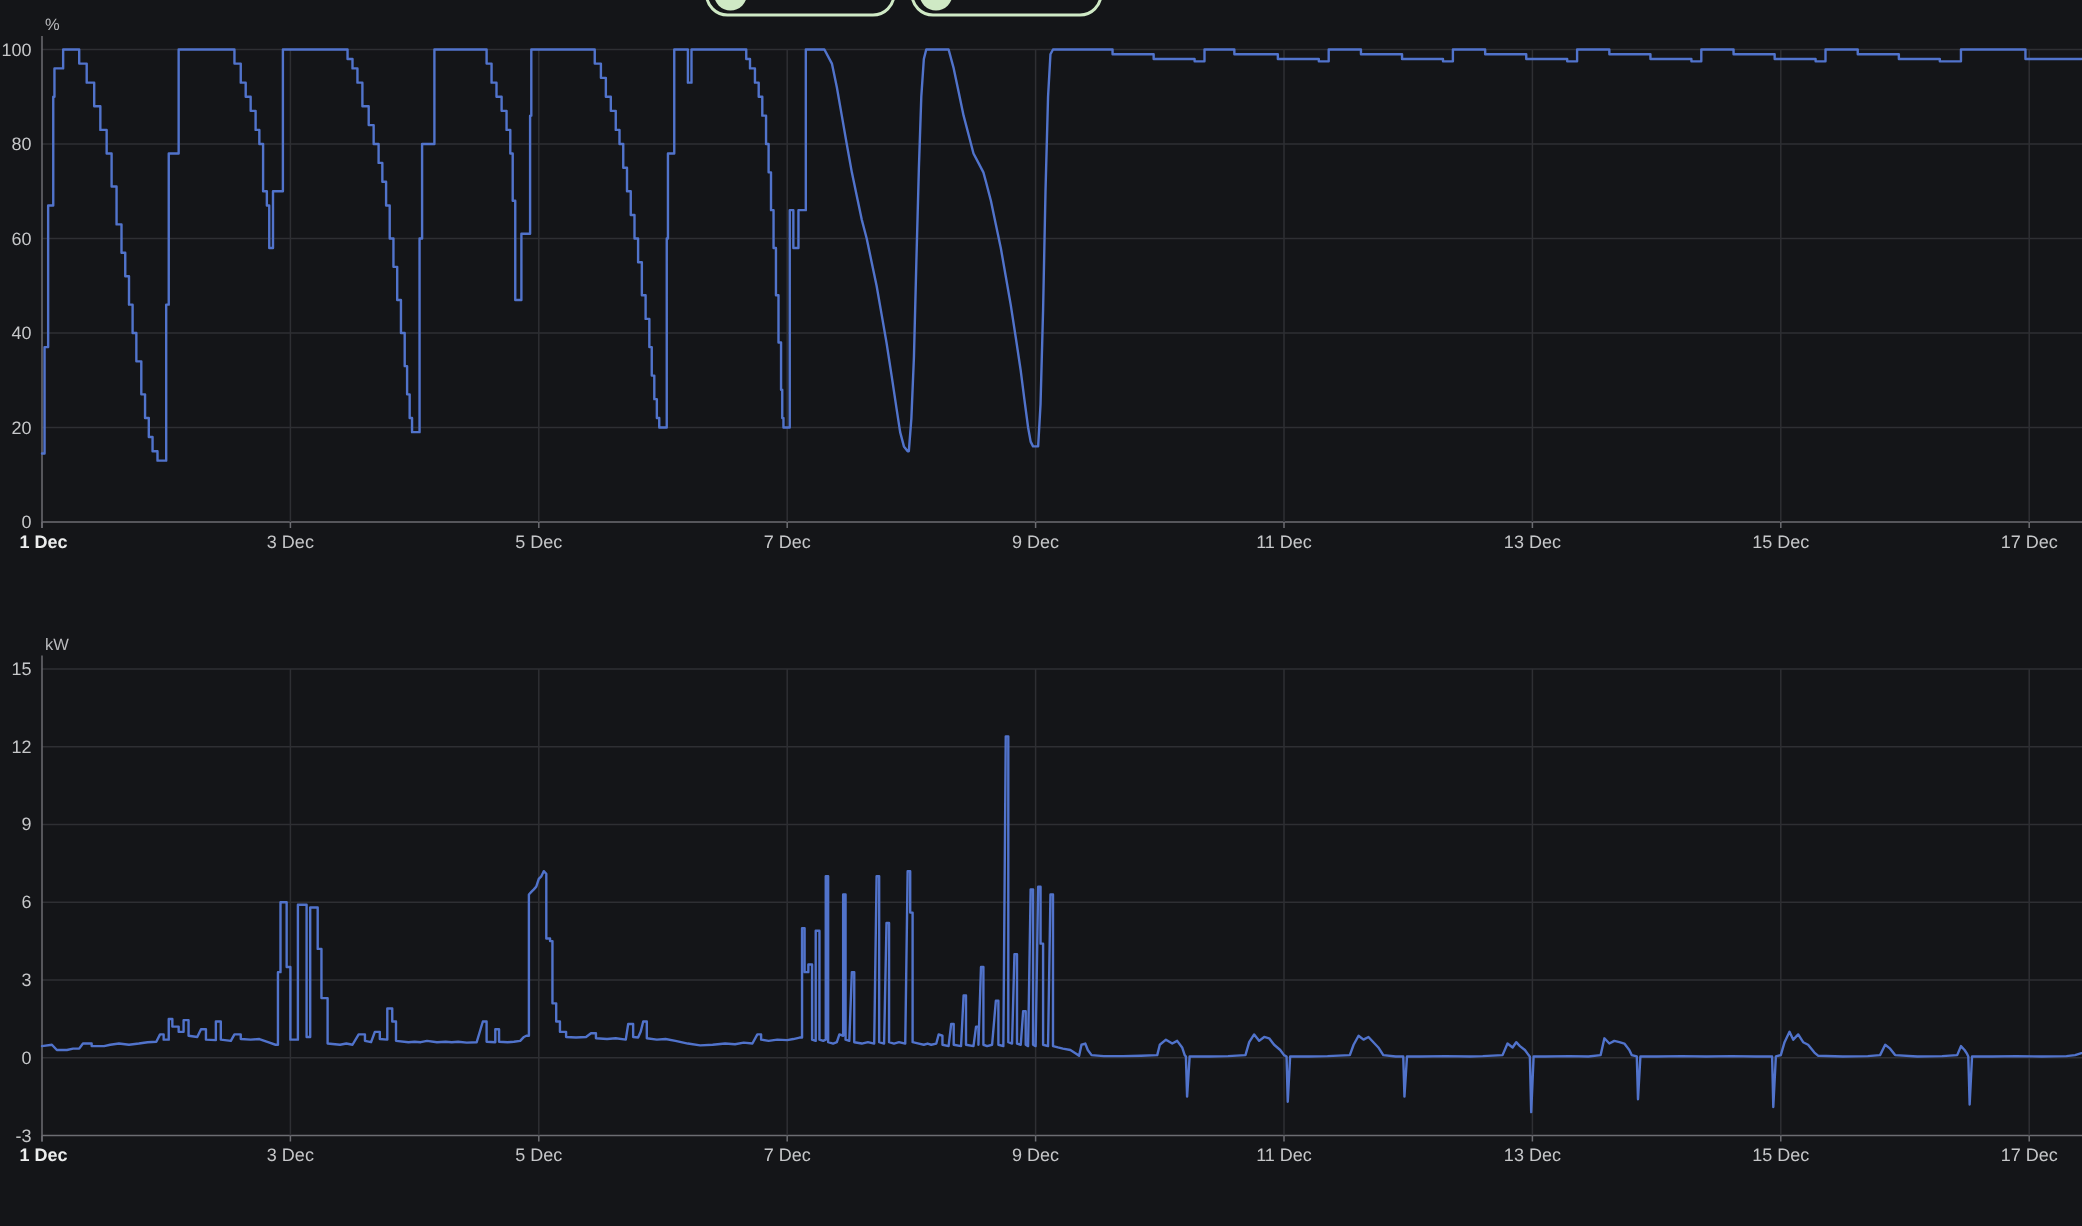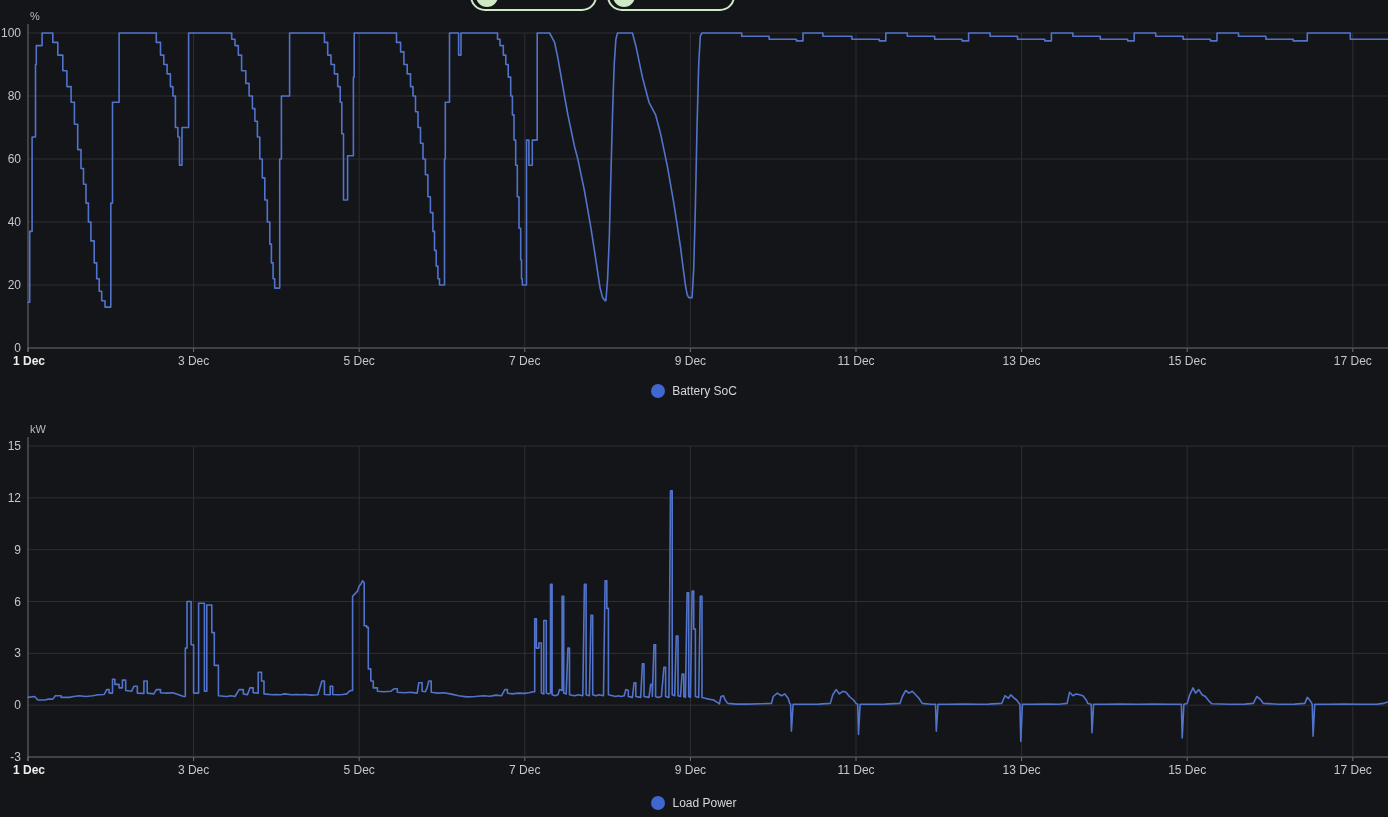--- a/index.html
+++ b/index.html
@@ -94,24 +94,20 @@
       <line x1="1187.2" y1="33" x2="1187.2" y2="348" class="grid"></line>
       <line x1="1187.2" y1="348" x2="1187.2" y2="352" class="tick"></line>
       <text x="1187.2" y="365" text-anchor="middle" class="lab">15 Dec</text>
       <line x1="1352.8" y1="33" x2="1352.8" y2="348" class="grid"></line>
       <line x1="1352.8" y1="348" x2="1352.8" y2="352" class="tick"></line>
       <text x="1352.8" y="365" text-anchor="middle" class="lab">17 Dec</text>
       <line x1="28" y1="24" x2="28" y2="352" class="axis"></line>
       <text x="30" y="20" text-anchor="start" class="unit">%</text>
       <path d="M28.0 302.3L29.7 302.3L29.7 231.4L32.1 231.4L32.1 137.0L35.5 137.0L35.5 64.5L36.3 64.5L36.3 45.6L42.1 45.6L42.1 33.0L50.4 33.0L52.8 33.0L52.8 42.4L57.8 42.4L57.8 55.1L62.8 55.1L62.8 70.8L66.9 70.8L66.9 86.6L71.1 86.6L71.1 102.3L74.4 102.3L74.4 124.3L77.7 124.3L77.7 149.6L81.0 149.6L81.0 168.5L83.5 168.5L83.5 184.2L86.0 184.2L86.0 203.1L88.4 203.1L88.4 222.0L90.9 222.0L90.9 240.9L94.2 240.9L94.2 262.9L96.7 262.9L96.7 278.7L99.2 278.7L99.2 291.3L101.7 291.3L101.7 300.8L105.0 300.8L105.0 307.1L110.8 307.1L110.8 203.1L112.5 203.1L112.5 102.3L119.1 102.3L119.1 33.0L153.9 33.0L156.3 33.0L156.3 42.4L160.5 42.4L160.5 55.1L163.8 55.1L163.8 64.5L167.1 64.5L167.1 73.9L170.4 73.9L170.4 86.6L172.9 86.6L172.9 96.0L175.4 96.0L175.4 127.5L177.9 127.5L177.9 137.0L179.5 137.0L179.5 165.3L182.0 165.3L182.0 127.5L188.6 127.5L188.6 33.0L229.2 33.0L231.7 33.0L231.7 39.3L235.0 39.3L235.0 45.6L238.3 45.6L238.3 55.1L241.6 55.1L241.6 70.8L245.8 70.8L245.8 83.4L249.1 83.4L249.1 96.0L252.4 96.0L252.4 108.6L254.9 108.6L254.9 121.2L257.4 121.2L257.4 137.0L259.8 137.0L259.8 159.0L262.3 159.0L262.3 177.9L264.8 177.9L264.8 200.0L267.3 200.0L267.3 222.0L269.8 222.0L269.8 244.1L271.4 244.1L271.4 262.9L273.1 262.9L273.1 278.7L274.7 278.7L274.7 288.1L279.7 288.1L279.7 159.0L281.4 159.0L281.4 96.0L289.6 96.0L289.6 33.0L321.9 33.0L324.4 33.0L324.4 42.4L327.7 42.4L327.7 55.1L331.0 55.1L331.0 64.5L334.4 64.5L334.4 73.9L337.7 73.9L337.7 86.6L340.2 86.6L340.2 102.3L341.8 102.3L341.8 133.8L343.5 133.8L343.5 200.0L347.6 200.0L347.6 155.8L353.4 155.8L353.4 77.1L354.2 77.1L354.2 33.0L394.0 33.0L396.5 33.0L396.5 42.4L400.6 42.4L400.6 51.9L403.9 51.9L403.9 64.5L407.2 64.5L407.2 73.9L410.5 73.9L410.5 86.6L413.0 86.6L413.0 96.0L415.5 96.0L415.5 111.8L418.0 111.8L418.0 127.5L420.5 127.5L420.5 143.3L423.0 143.3L423.0 159.0L425.4 159.0L425.4 174.8L427.9 174.8L427.9 196.8L430.4 196.8L430.4 212.6L432.9 212.6L432.9 231.4L434.5 231.4L434.5 250.4L436.2 250.4L436.2 266.1L437.9 266.1L437.9 278.7L439.5 278.7L439.5 285.0L444.5 285.0L444.5 159.0L445.3 159.0L445.3 102.3L449.5 102.3L449.5 33.0L458.6 33.0L458.6 55.1L461.0 55.1L461.0 33.0L495.0 33.0L497.5 33.0L497.5 39.3L500.0 39.3L500.0 45.6L503.3 45.6L503.3 55.1L505.8 55.1L505.8 64.5L508.2 64.5L508.2 77.1L510.7 77.1L510.7 96.0L512.4 96.0L512.4 114.9L514.0 114.9L514.0 140.1L515.7 140.1L515.7 165.3L517.3 165.3L517.3 196.8L519.0 196.8L519.0 228.3L520.7 228.3L520.7 259.8L521.5 259.8L521.5 278.7L522.3 278.7L522.3 285.0L526.5 285.0L526.5 140.1L528.9 140.1L528.9 165.3L532.3 165.3L532.3 140.1L537.2 140.1L537.2 33.0L549.6 33.0L554.6 42.4L557.9 58.2L561.2 77.1L564.5 96.0L567.9 114.9L571.2 130.7L574.5 146.4L577.8 159.0L581.1 174.8L584.4 190.5L587.7 209.4L591.0 228.3L594.4 250.4L597.7 272.4L600.1 288.1L602.6 297.6L605.1 300.8L605.9 300.8L607.6 278.7L609.3 237.8L610.9 174.8L612.6 111.8L614.2 64.5L615.9 39.3L617.5 33.0L632.4 33.0L635.8 45.6L639.1 61.4L642.4 77.1L645.7 89.7L649.0 102.3L652.3 108.6L655.6 114.9L657.3 121.2L660.6 133.8L663.9 149.6L667.2 165.3L670.5 184.2L673.8 203.1L677.2 225.2L680.5 247.2L682.9 266.1L685.4 285.0L687.1 294.4L688.7 297.6L692.1 297.6L693.7 269.3L695.4 206.3L697.0 127.5L698.7 64.5L700.3 36.2L702.0 33.0L719.4 33.0L741.7 33.0L741.7 36.2L769.1 36.2L769.1 39.3L796.4 39.3L796.4 40.9L803.0 40.9L803.0 33.0L822.9 33.0L822.9 36.2L851.9 36.2L851.9 39.3L879.2 39.3L879.2 40.9L885.8 40.9L885.8 33.0L907.3 33.0L907.3 36.2L934.7 36.2L934.7 39.3L962.0 39.3L962.0 40.9L968.6 40.9L968.6 33.0L990.1 33.0L990.1 36.2L1017.5 36.2L1017.5 39.3L1044.8 39.3L1044.8 40.9L1051.4 40.9L1051.4 33.0L1072.9 33.0L1072.9 36.2L1100.3 36.2L1100.3 39.3L1127.6 39.3L1127.6 40.9L1134.2 40.9L1134.2 33.0L1155.7 33.0L1155.7 36.2L1183.1 36.2L1183.1 39.3L1210.4 39.3L1210.4 40.9L1217.0 40.9L1217.0 33.0L1238.5 33.0L1238.5 36.2L1265.9 36.2L1265.9 39.3L1293.2 39.3L1293.2 40.9L1307.3 40.9L1307.3 33.0L1350.3 33.0L1350.3 39.3L1387.6 39.3" class="series" stroke="#5173cb"></path>
     </svg>
-  <div class="legend" style="top:383px;">
-    <span class="dot" style="background: rgb(64, 102, 208);"></span>
-    <span>Battery SoC</span>
-  </div>
 </div>
 
 <div class="chart-panel" id="panel2">
   <svg id="c2" width="1388" height="399">
       <line x1="28" y1="339" x2="1388" y2="339" class="axis"></line>
       <text x="21" y="343" text-anchor="end" class="lab">-3</text>
       <line x1="28" y1="287.1666666666667" x2="1388" y2="287.1666666666667" class="grid"></line>
       <text x="21" y="291.1666666666667" text-anchor="end" class="lab">0</text>
       <line x1="28" y1="235.33333333333331" x2="1388" y2="235.33333333333331" class="grid"></line>
       <text x="21" y="239.33333333333331" text-anchor="end" class="lab">3</text>
@@ -146,17 +142,13 @@
       <line x1="1187.2" y1="28" x2="1187.2" y2="339" class="grid"></line>
       <line x1="1187.2" y1="339" x2="1187.2" y2="343" class="tick"></line>
       <text x="1187.2" y="356" text-anchor="middle" class="lab">15 Dec</text>
       <line x1="1352.8" y1="28" x2="1352.8" y2="339" class="grid"></line>
       <line x1="1352.8" y1="339" x2="1352.8" y2="343" class="tick"></line>
       <text x="1352.8" y="356" text-anchor="middle" class="lab">17 Dec</text>
       <line x1="28" y1="19" x2="28" y2="343" class="axis"></line>
       <text x="30" y="15" text-anchor="start" class="unit">kW</text>
       <path d="M28.0 279.4L34.6 278.5L37.9 282.0L44.6 282.0L48.7 281.1L52.8 281.1L55.3 277.7L61.1 277.7L61.1 279.4L69.4 279.4L73.5 278.5L79.3 277.7L86.0 278.5L92.6 277.7L98.4 276.8L104.2 276.5L106.7 271.6L109.1 271.6L109.1 275.1L112.5 275.1L112.5 261.3L114.9 261.3L114.9 266.4L119.1 266.4L119.1 269.9L122.4 269.9L122.4 262.1L125.7 262.1L125.7 272.5L131.5 273.3L134.0 268.2L137.3 268.2L137.3 275.1L143.9 275.4L143.9 263.0L147.2 263.0L147.2 275.1L153.9 275.9L156.3 271.6L160.5 271.6L160.5 274.7L167.1 275.1L172.9 274.7L178.7 276.8L183.7 278.5L185.3 278.5L185.3 230.1L187.0 230.1L187.0 183.5L191.1 183.5L191.1 226.7L193.6 226.7L193.6 275.1L198.6 275.1L198.6 185.2L204.4 185.2L204.4 273.3L206.8 273.3L206.8 187.0L211.8 187.0L211.8 214.6L214.3 214.6L214.3 247.4L218.4 247.4L218.4 277.7L226.7 278.5L230.9 277.7L235.0 278.5L239.1 271.6L243.3 271.6L243.3 275.9L247.4 276.8L249.9 269.9L253.2 269.9L253.2 274.7L258.2 275.1L258.2 254.3L261.5 254.3L261.5 263.0L264.0 263.0L264.0 275.9L272.3 276.8L276.4 276.5L280.5 276.8L284.7 275.9L291.3 276.8L297.1 276.5L301.2 276.8L305.4 276.5L311.2 277.1L317.8 276.8L321.9 263.0L324.4 263.0L324.4 276.5L330.2 276.8L330.2 268.2L332.7 268.2L332.7 276.5L338.5 276.8L342.6 276.5L346.8 275.9L349.3 273.3L350.9 272.5L352.6 272.5L352.6 178.3L354.2 176.6L355.9 174.9L357.5 173.1L359.2 167.9L360.9 166.2L362.5 162.8L364.2 164.5L364.2 207.7L366.7 207.7L366.7 209.4L368.3 209.4L368.3 250.9L370.8 250.9L370.8 263.0L373.3 263.0L373.3 269.9L377.4 269.9L377.4 273.3L384.0 273.7L390.7 273.3L394.0 270.8L397.3 270.8L397.3 274.2L404.7 274.7L410.5 274.2L417.2 275.1L418.8 264.7L422.1 264.7L422.1 273.3L425.4 273.7L427.1 269.9L428.8 263.0L431.2 263.0L431.2 274.2L437.9 275.1L443.7 274.7L450.3 275.9L458.6 277.7L466.8 278.9L475.1 278.5L483.4 277.7L490.0 278.2L495.8 277.1L501.6 277.7L504.9 271.6L507.4 271.6L507.4 275.1L512.4 275.9L518.2 275.1L524.8 275.4L528.9 274.7L533.1 273.7L534.7 273.7L534.7 200.8L536.4 200.8L536.4 230.1L538.9 230.1L538.9 225.0L541.4 225.0L541.4 275.1L543.8 275.9L543.8 202.5L546.3 202.5L546.3 275.1L548.8 275.9L550.5 275.1L550.5 166.2L552.1 166.2L552.1 276.8L555.4 277.7L557.9 276.8L559.6 271.6L562.1 272.5L562.1 178.3L563.7 178.3L563.7 275.1L566.2 275.9L567.9 230.1L569.5 230.1L569.5 276.8L574.5 277.7L578.6 276.8L582.8 277.7L584.4 166.2L586.1 166.2L586.1 276.8L589.4 277.7L591.0 197.3L592.7 197.3L592.7 276.8L596.0 277.7L599.3 276.8L603.5 277.7L605.1 162.8L606.8 162.8L606.8 190.4L608.4 190.4L608.4 276.8L612.6 277.7L615.9 278.5L618.4 277.7L620.8 278.5L624.2 277.7L625.8 271.6L628.3 272.5L628.3 278.5L632.4 279.4L634.1 264.7L635.8 264.7L635.8 278.5L640.7 279.4L642.4 245.7L644.0 245.7L644.0 278.5L649.0 279.4L650.7 266.4L652.3 266.4L652.3 278.5L654.0 226.7L655.6 226.7L655.6 278.5L658.1 279.4L661.4 278.5L663.9 249.2L665.6 249.2L665.6 278.5L668.9 279.4L670.5 72.9L672.2 72.9L672.2 276.8L674.7 277.7L676.3 218.1L678.0 218.1L678.0 277.7L680.5 278.5L682.1 256.1L683.8 256.1L683.8 278.5L685.4 279.4L687.1 174.9L688.7 174.9L688.7 278.5L690.4 279.4L692.1 173.1L693.7 173.1L693.7 211.1L695.4 211.1L695.4 278.5L698.7 279.4L700.3 178.3L702.0 178.3L702.0 279.4L705.3 280.3L708.6 281.1L713.6 282.0L717.7 284.6L719.4 285.8L721.0 278.5L723.5 277.7L725.2 282.0L727.7 285.4L735.9 286.1L748.4 286.1L760.8 285.8L771.5 285.4L773.2 278.5L777.3 275.1L781.5 277.7L784.8 275.9L788.1 280.3L789.8 285.4L790.6 286.3L791.4 313.1L793.1 286.3L806.3 286.3L818.7 286.1L830.3 285.4L832.8 276.8L836.1 271.6L839.4 275.9L842.8 273.3L846.1 274.2L849.4 278.5L853.5 282.0L856.0 285.4L857.7 286.3L858.5 316.5L860.1 286.3L872.6 286.3L885.0 286.1L899.9 285.4L902.4 278.5L905.7 272.5L909.0 275.1L912.3 273.3L915.6 276.8L918.9 280.3L922.2 285.4L930.5 286.3L935.5 286.3L936.3 313.1L938.0 286.3L947.1 286.3L963.6 286.1L980.2 286.3L988.5 286.1L1001.7 285.4L1005.0 277.7L1008.4 280.3L1010.8 276.8L1013.3 279.4L1016.6 282.0L1019.1 285.4L1019.9 286.3L1020.8 323.4L1022.4 286.3L1029.9 286.3L1046.4 286.1L1058.9 286.3L1067.1 285.4L1069.6 274.2L1072.9 277.7L1076.2 275.9L1079.6 276.8L1082.9 277.7L1086.2 282.0L1087.8 285.4L1091.2 286.3L1092.0 314.8L1093.6 286.3L1104.4 286.3L1121.0 286.1L1137.5 286.3L1154.1 286.1L1170.6 286.3L1181.4 286.3L1182.2 320.0L1183.9 286.3L1187.2 285.4L1189.7 276.8L1193.0 269.9L1195.5 275.1L1198.8 271.6L1202.1 276.8L1205.4 278.5L1209.6 283.7L1212.0 285.8L1228.6 286.3L1245.2 286.1L1253.4 285.4L1256.8 278.5L1260.1 281.1L1263.4 285.4L1278.3 286.3L1294.8 286.1L1304.8 285.4L1307.3 279.4L1309.7 282.0L1311.4 284.6L1312.2 286.3L1313.1 318.3L1314.7 286.3L1328.0 286.3L1344.5 286.1L1361.1 286.3L1377.6 286.1L1383.4 285.4L1387.6 284.1" class="series" stroke="#5173cb"></path>
     </svg>
-  <div class="legend" style="top:377px;">
-    <span class="dot" style="background: rgb(64, 102, 208);"></span>
-    <span>Load Power</span>
-  </div>
 </div>
 
 </body></html>

